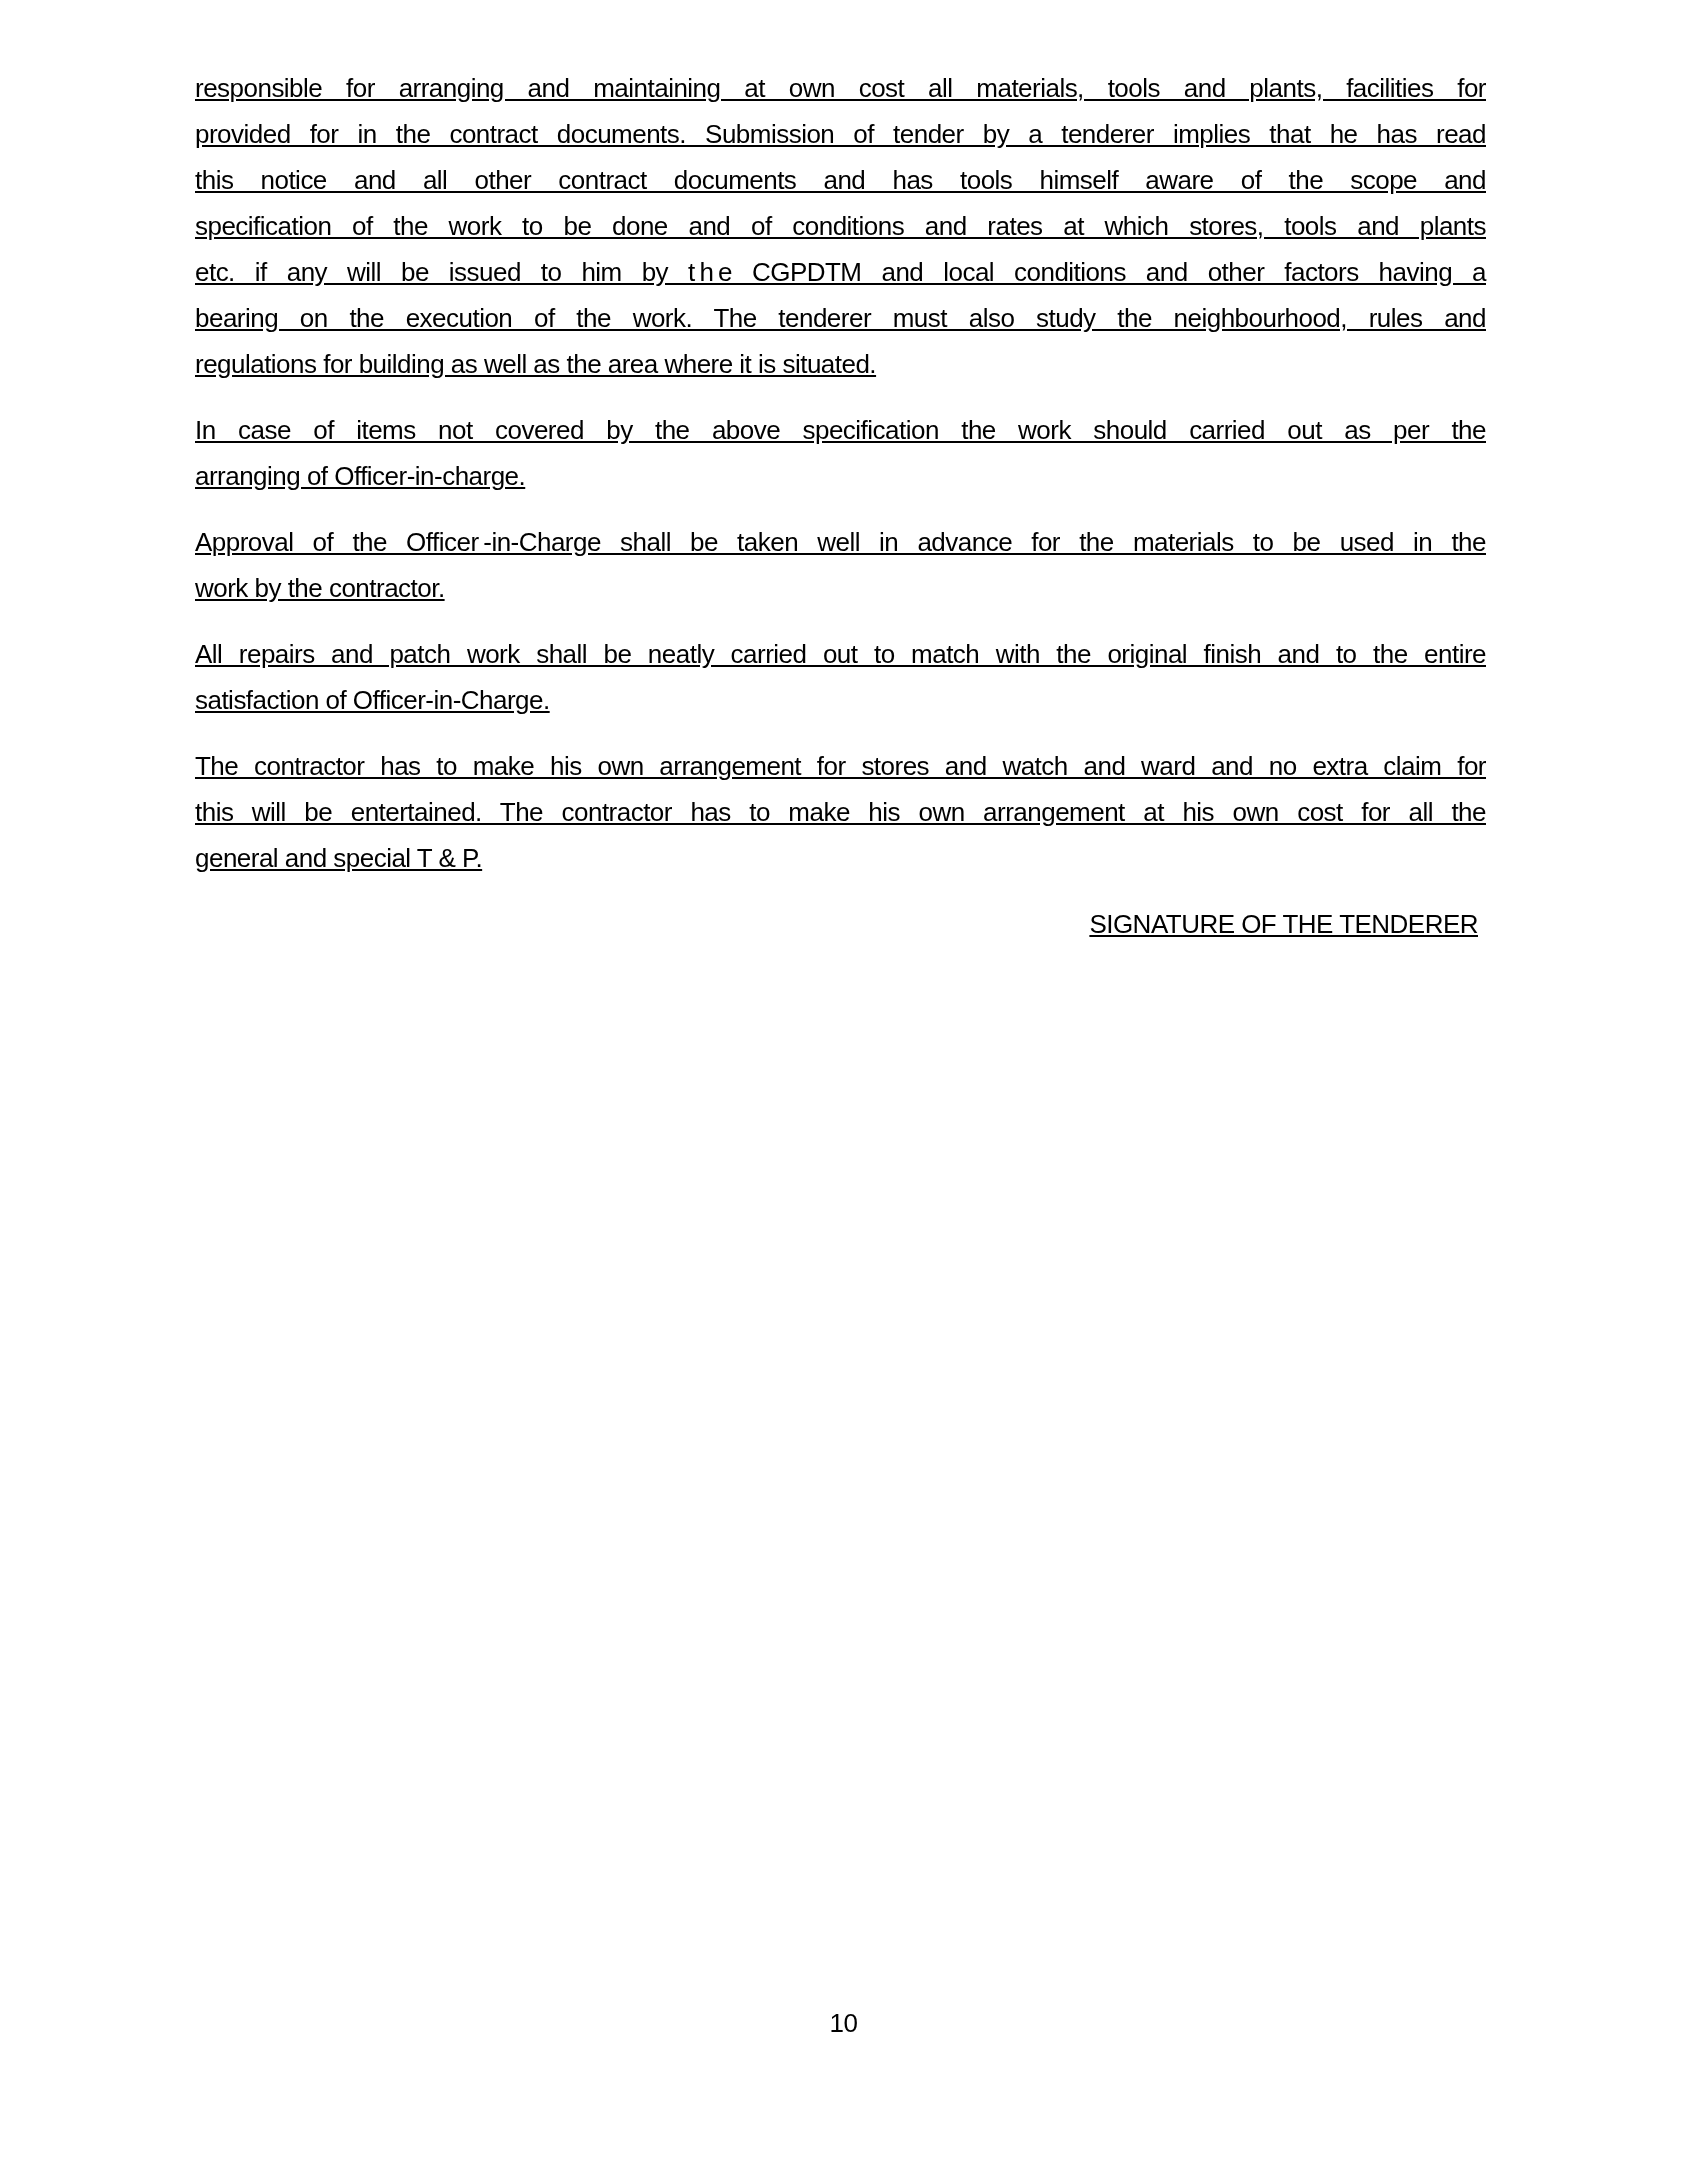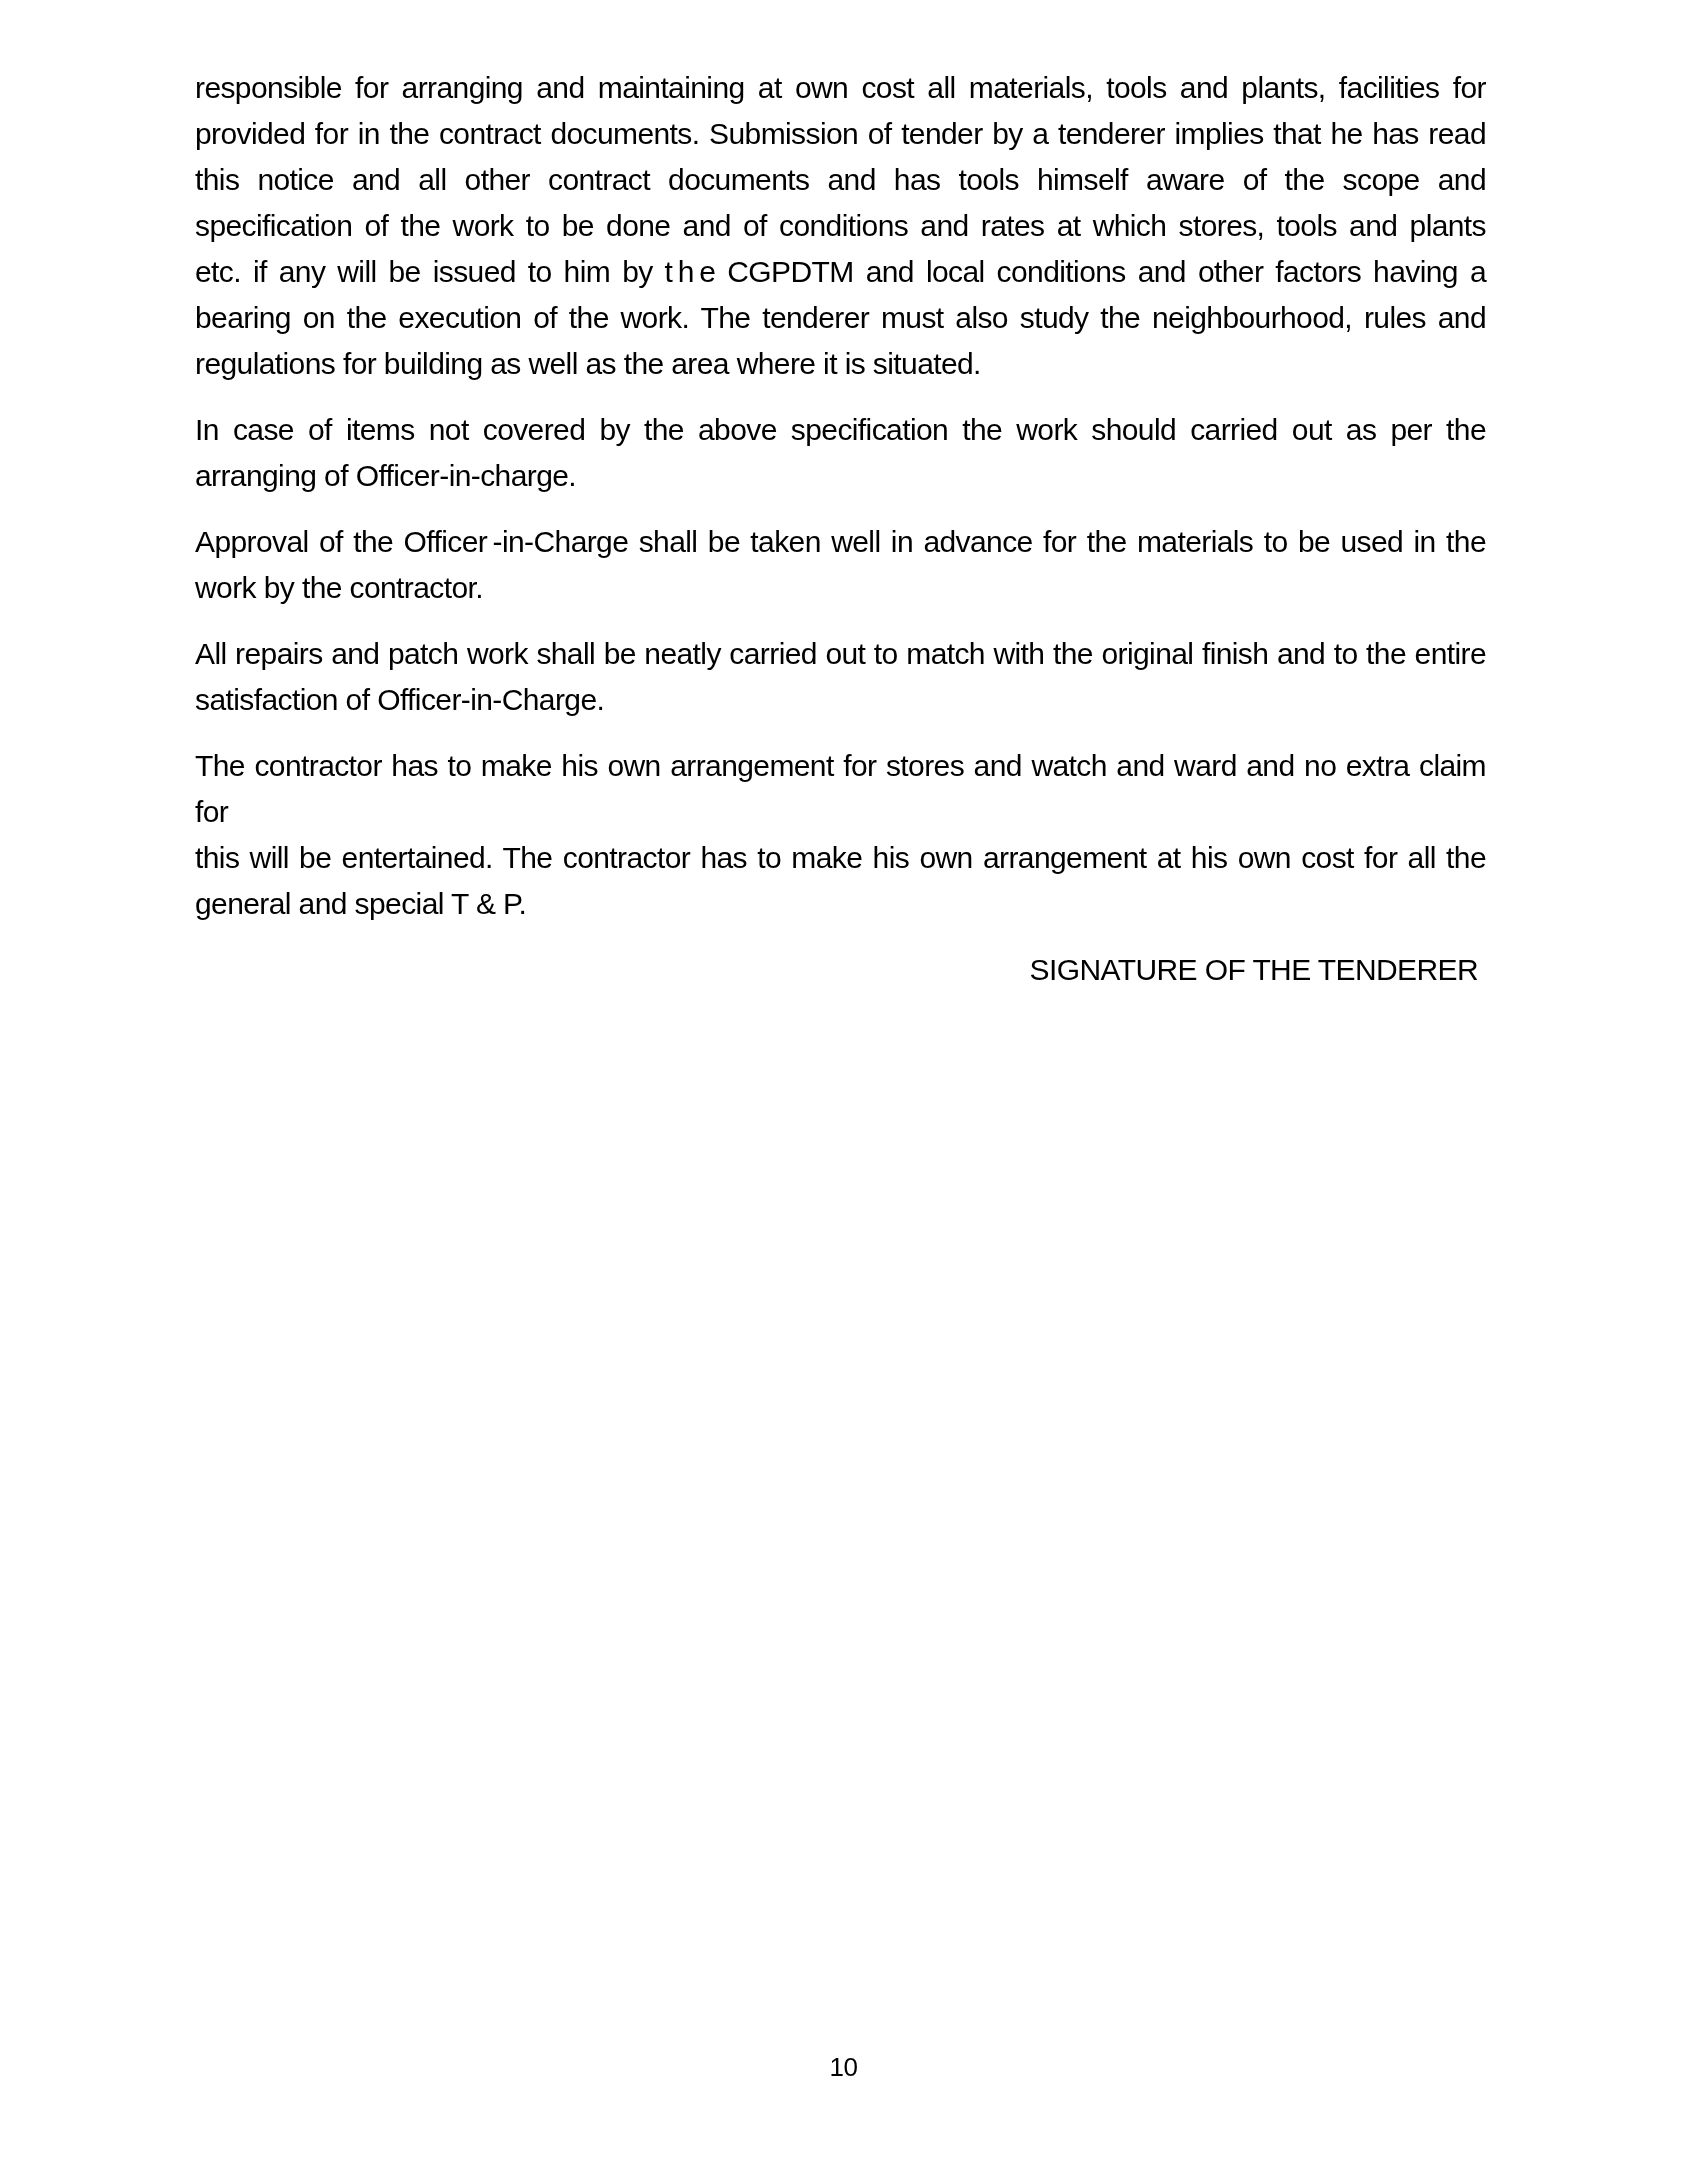--- a/index.html
+++ b/index.html
@@ -17,23 +17,24 @@
     overflow: hidden;
   }
   .content {
     position: absolute;
     left: 195px;
     top: 65px;
     width: 1291px;
   }
   .para {
     margin: 0 0 20px 0;
-    font-size: 30px;
+    font-size: 26px;
     line-height: 46px;
     letter-spacing: -0.02em;
+    text-decoration: underline;
   }
   .line {
     display: block;
   }
   .jline {
     text-align: justify;
     text-align-last: justify;
   }
   .lastline {
     text-align: center;
@@ -46,21 +47,20 @@
   }
   .footer {
     position: absolute;
     left: 0;
     top: 2000px;
     width: 100%;
     text-align: center;
     font-size: 26px;
     line-height: 46px;
     letter-spacing: -0.02em;
-    margin-top: 44px;
   }
 </style>
 </head>
 <body>
 
 <div class="page">
   <main class="content">
 
     <div class="para">
       <span class="line jline">responsible for arranging and maintaining at own cost all materials, tools and plants, facilities for</span>

